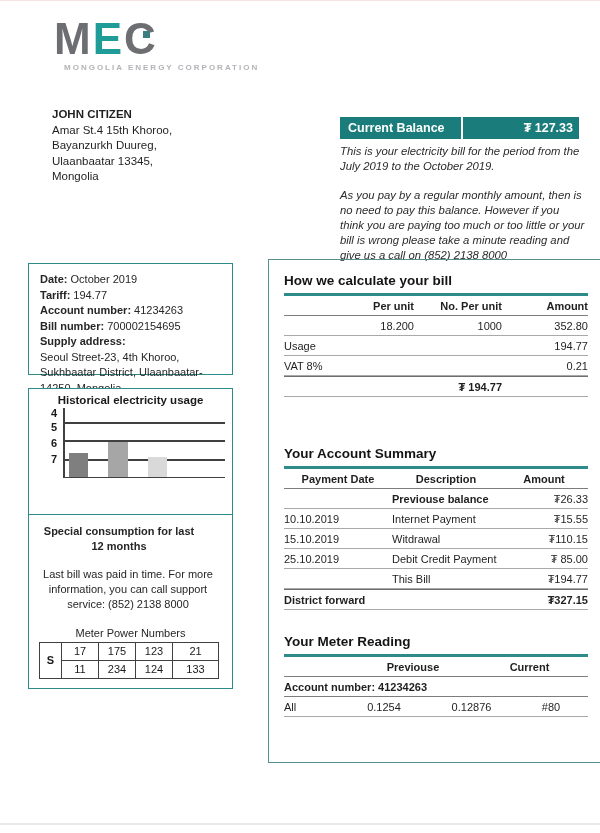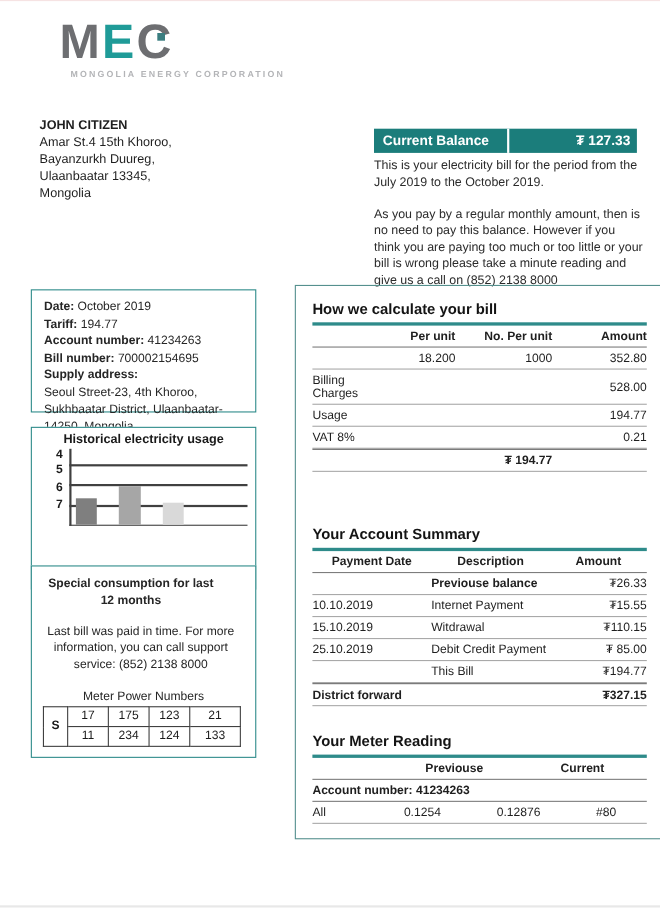--- a/index.html
+++ b/index.html
@@ -6,30 +6,30 @@
   body{font-family:"Liberation Sans",sans-serif;color:#262626;-webkit-font-smoothing:antialiased;}
   .page{position:relative;width:600px;height:833px;background:#fff;overflow:hidden;border-top:1px solid #f6e3e3;}
 
   
   .logo{position:absolute;left:54px;top:16px;font-size:44px;font-weight:bold;letter-spacing:2px;color:#6d6e71;line-height:1;}
   .logo .e{color:#1f9b98;}
   .logo .dot{display:inline-block;width:7px;height:7px;background:#3b7e80;position:relative;left:-15px;top:-16px;}
   .logo-sub{position:absolute;left:64px;top:62px;font-size:8px;letter-spacing:2px;color:#b3b4b7;font-weight:bold;}
 
   
-  .recipient{position:absolute;left:36px;top:106px;font-size:11.5px;line-height:15.5px;color:#1f1f1f;}
+  .recipient{position:absolute;left:52px;top:106px;font-size:11.5px;line-height:15.5px;color:#1f1f1f;}
   .recipient .name{font-weight:bold;}
 
   
   .balance-bar{position:absolute;left:340px;top:116px;width:239px;height:22px;background:#1b7d7b;color:#fff;font-weight:bold;font-size:12.5px;display:flex;align-items:center;box-sizing:border-box;}
   .balance-bar .lab{width:113px;padding-left:8px;}
   .balance-bar .div{width:2px;height:100%;background:#ffffff;}
   .balance-bar .amt{flex:1;text-align:right;padding-right:6px;}
   .balance-text{position:absolute;left:340px;top:143px;width:245px;font-size:11.3px;line-height:15px;color:#2b2b2b;}
-  .balance-text p{margin:0 0 14px 0;}
+  .balance-text p{margin:0 0 14px 0;font-style:italic;}
 
   
   .tbox{position:absolute;border:1.5px solid #2e8b8a;background:#fff;box-sizing:border-box;}
   #info-box{left:28px;top:262px;width:205px;height:112px;padding:8px 8px 0 11px;font-size:11px;line-height:15.5px;}
   #info-box .lbl{font-weight:bold;}
   #info-box .val{margin-left:3px;}
 
   #chart-box{left:28px;top:387px;width:205px;height:148px;}
   .chart-title{text-align:center;font-weight:bold;font-size:11.5px;margin-top:5px;color:#1a1a1a;}
   .ytick{position:absolute;left:22px;font-size:11px;font-weight:bold;color:#1a1a1a;}
@@ -158,26 +158,20 @@
         <span class="r">No. Per unit</span>
         <span class="r">Amount</span>
       </div>
       <div class="t-row">
         <span></span>
         <span class="r">18.200</span>
         <span class="r">1000</span>
         <span class="r">352.80</span>
       </div>
       <div class="t-row">
-        <span>Billing Charges</span>
-          <span></span>
-          <span></span>
-        <span class="r">528.00</span>
-      </div>
-      <div class="t-row">
         <span>Usage</span>
           <span></span>
           <span></span>
         <span class="r">194.77</span>
       </div>
       <div class="t-row">
         <span>VAT 8%</span>
           <span></span>
           <span></span>
         <span class="r">0.21</span>

